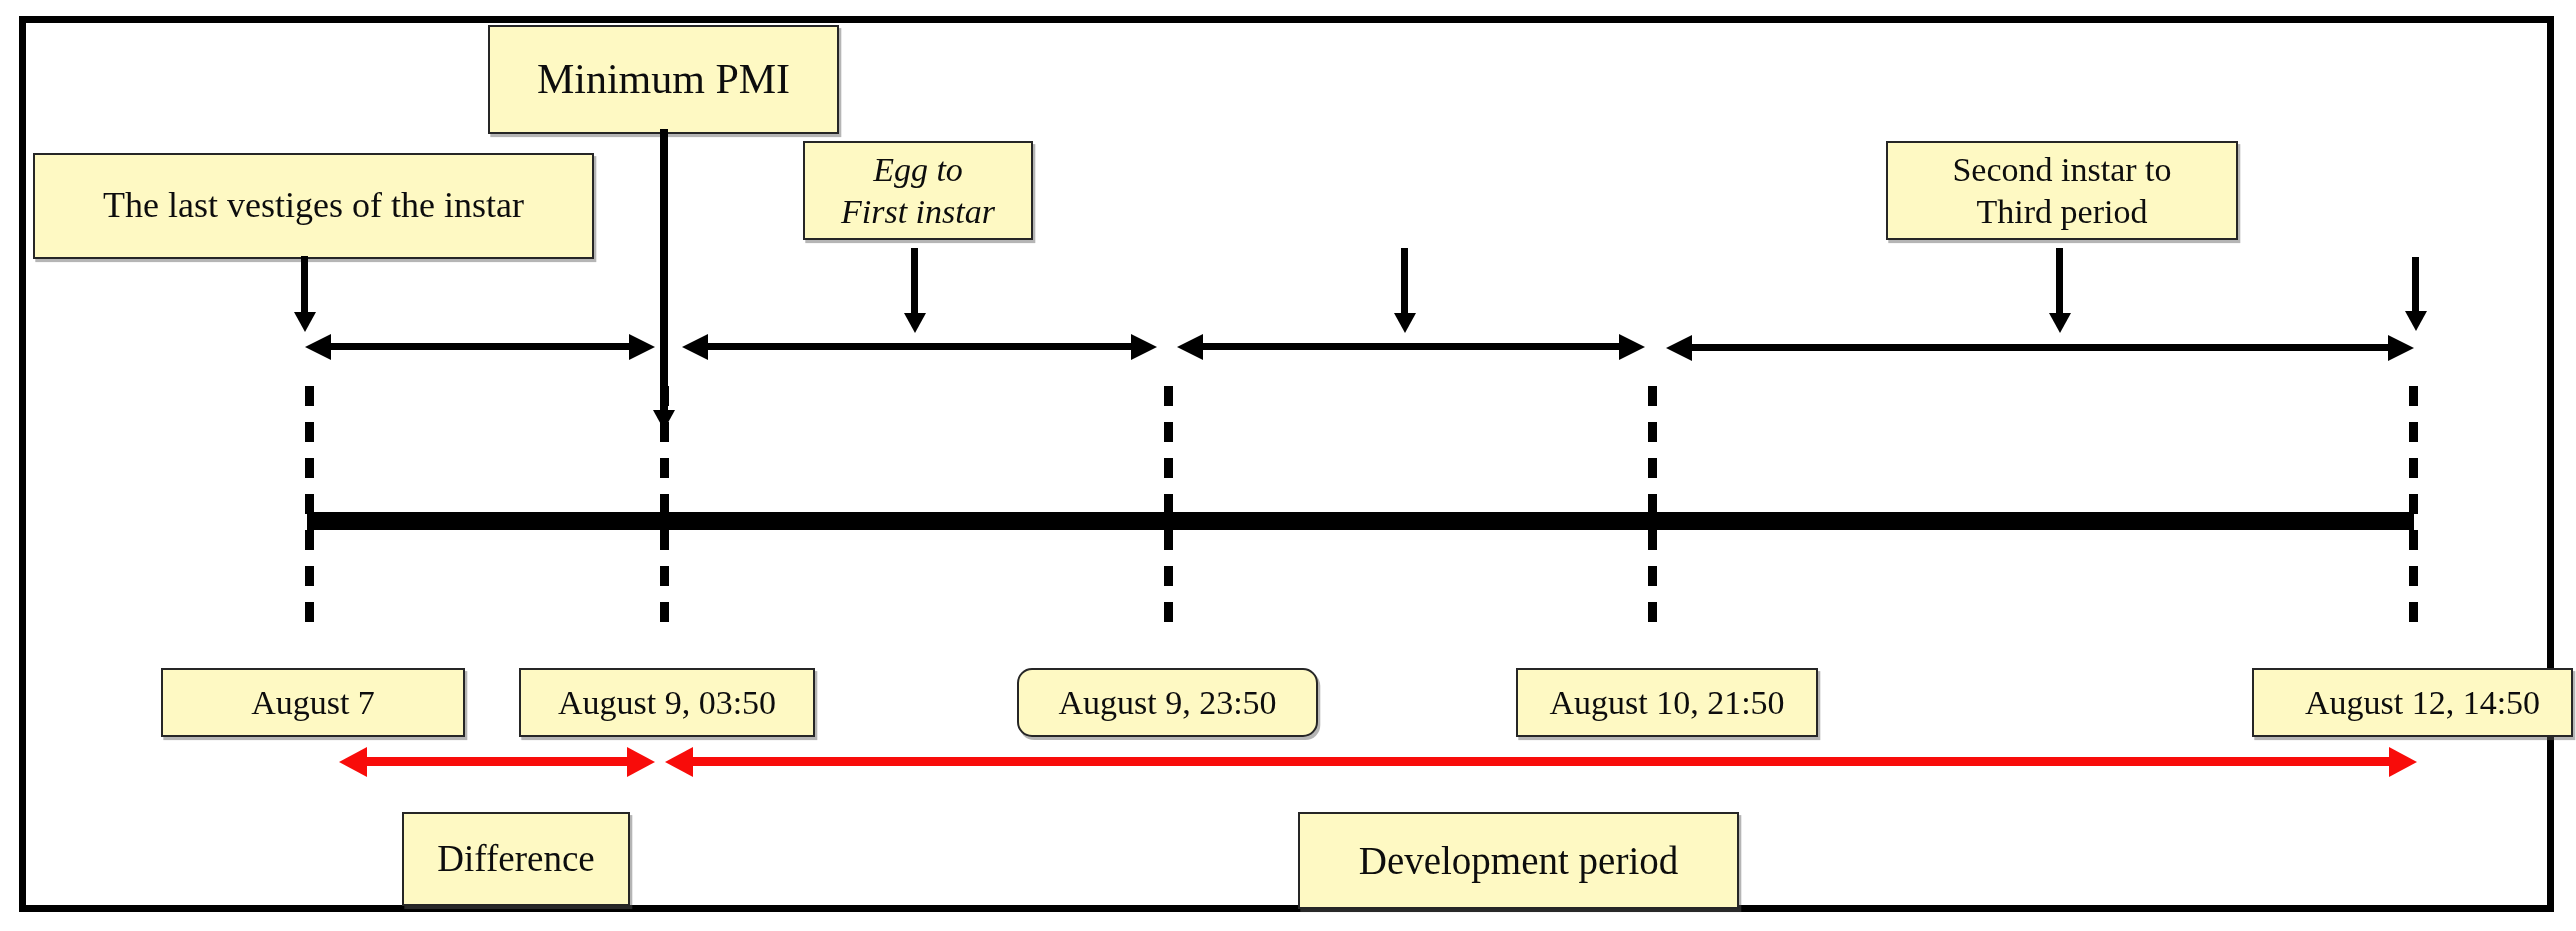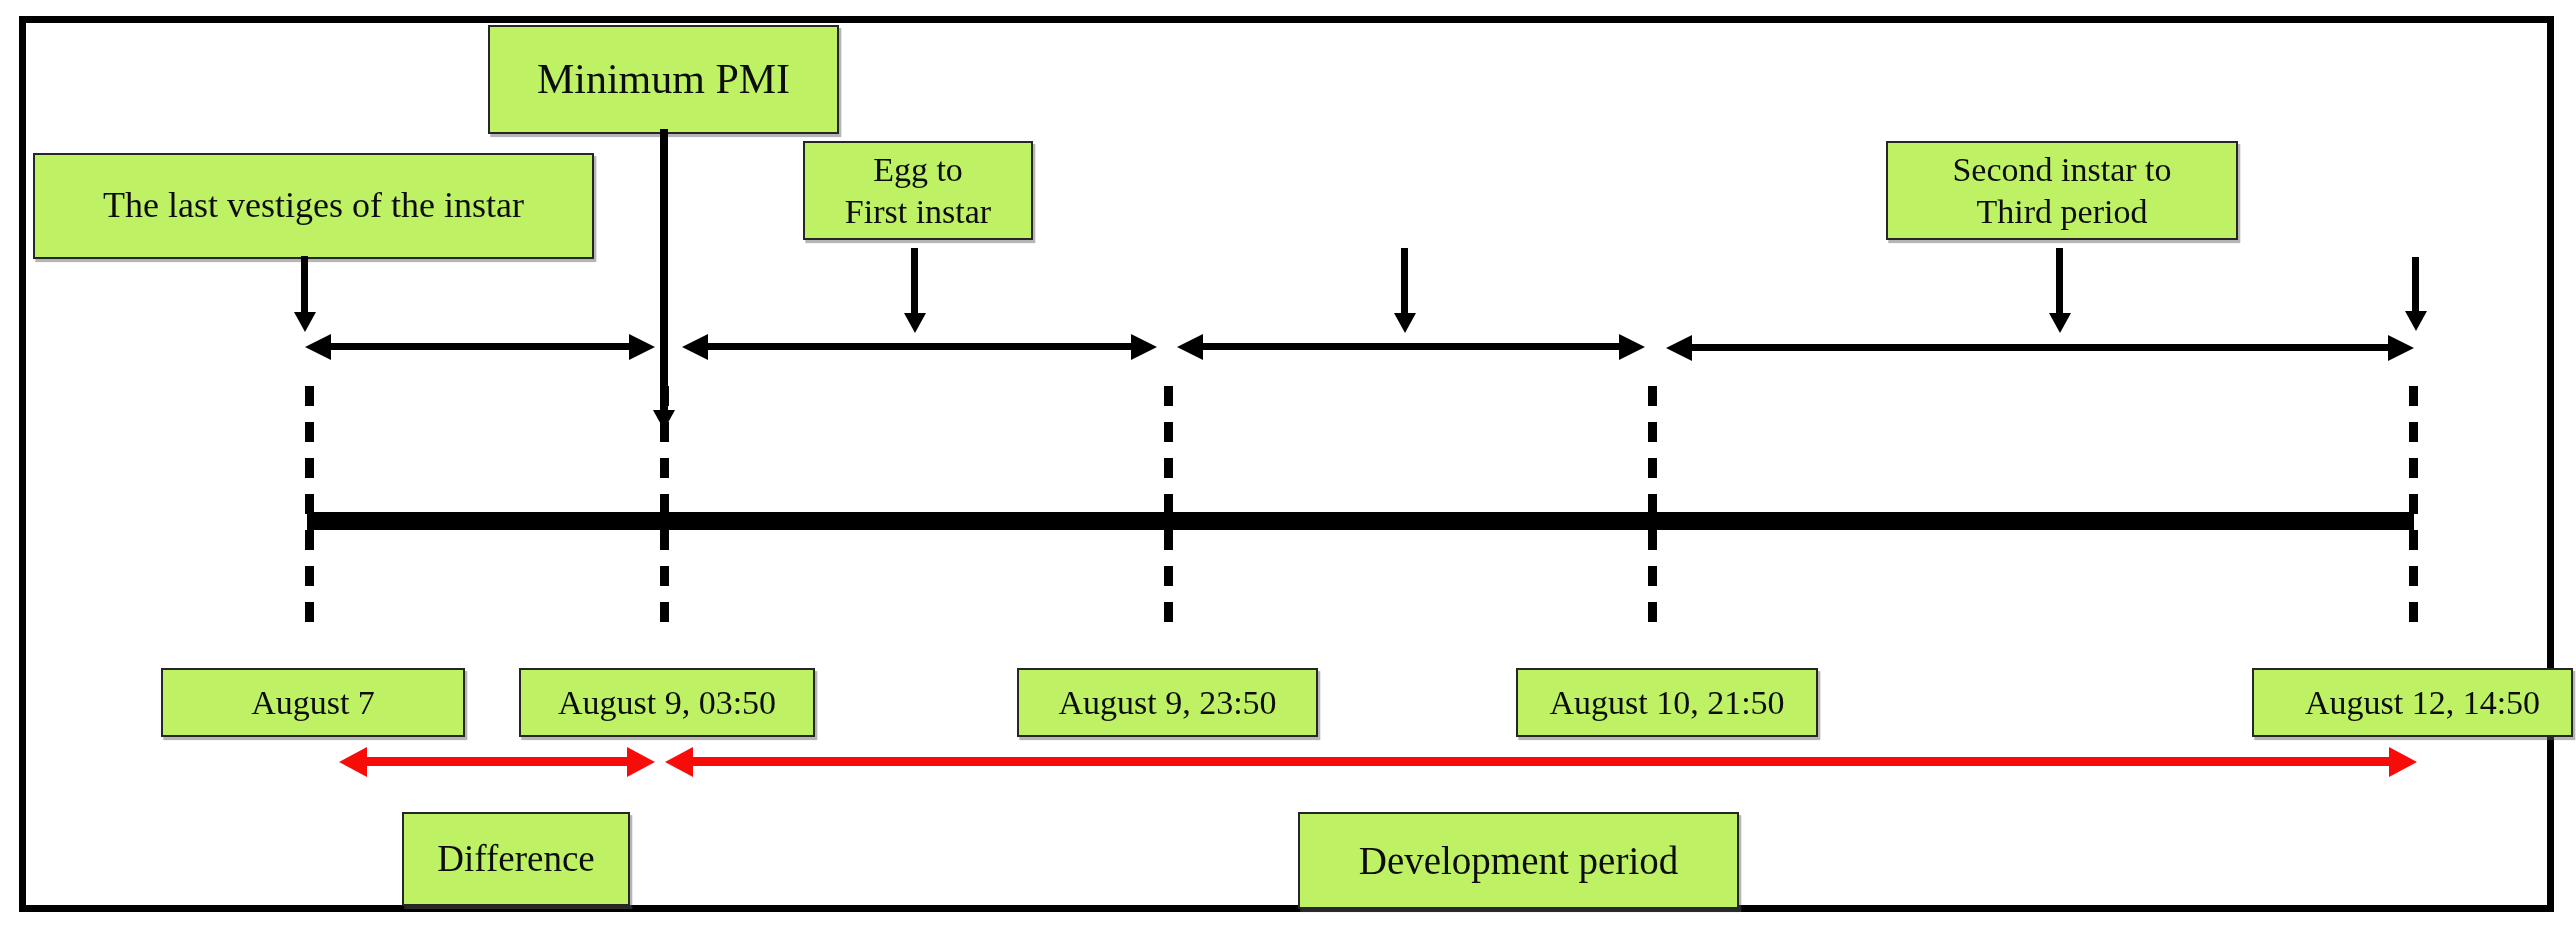--- a/index.html
+++ b/index.html
@@ -12,21 +12,21 @@
     overflow:hidden;
   }
   .frame{
     position:absolute;
     left:18.6px;top:15.5px;width:2521px;height:882px;
     border:7px solid #000000;
     background:transparent;
   }
   .box{
     position:absolute;
-    background:#bef264;
+    background:#fef9c3;
     border:2.3px solid #262626;
     box-shadow:2.3px 3.1px 0 rgba(90,90,90,0.45);
     display:flex;flex-direction:column;
     align-items:center;justify-content:center;
     text-align:center;
     line-height:1.22;
     white-space:nowrap;
   }
   .ln{display:block;}
   
@@ -69,21 +69,21 @@
   <div class="frame"></div>
 
   <div class="box" style="left:33px;top:153px;width:557px;height:102px;font-size:36px;">
     <span class="ln">The last vestiges of the instar</span>
   </div>
 
   <div class="box" style="left:488px;top:25px;width:347px;height:105px;font-size:42px;">
     <span class="ln">Minimum PMI</span>
   </div>
 
-  <div class="box" style="left:803px;top:141px;width:226px;height:95px;font-size:34px;">
+  <div class="box" style="left:803px;top:141px;width:226px;height:95px;font-size:34px;font-style:italic;">
     <span class="ln">Egg to</span>
     <span class="ln">First instar</span>
   </div>
 
 
   <div class="box" style="left:1886px;top:141px;width:348px;height:95px;font-size:34px;">
     <span class="ln">Second instar to</span>
     <span class="ln">Third period</span>
   </div>
 
@@ -107,21 +107,21 @@
   <div class="vdots" style="left:2409px;top:386px;height:250px;"></div>
 
   <div class="tbar" style="left:307px;top:512px;width:2107px;height:18px;"></div>
 
   <div class="box" style="left:161px;top:668px;width:300px;height:65px;font-size:34px;">
     <span class="ln">August 7</span>
   </div>
   <div class="box" style="left:519px;top:668px;width:292px;height:65px;font-size:34px;">
     <span class="ln">August 9, 03:50</span>
   </div>
-  <div class="box" style="left:1017px;top:668px;width:297px;height:65px;font-size:34px;">
+  <div class="box" style="left:1017px;top:668px;width:297px;height:65px;font-size:34px;border-radius:15px;">
     <span class="ln">August 9, 23:50</span>
   </div>
   <div class="box" style="left:1516px;top:668px;width:298px;height:65px;font-size:34px;">
     <span class="ln">August 10, 21:50</span>
   </div>
   <div class="box" style="left:2252px;top:668px;width:297px;height:65px;font-size:34px;padding-left:20px;">
     <span class="ln">August 12, 14:50</span>
   </div>
 
   <div class="harrow red" style="left:366px;top:757px;width:262px;"></div>

